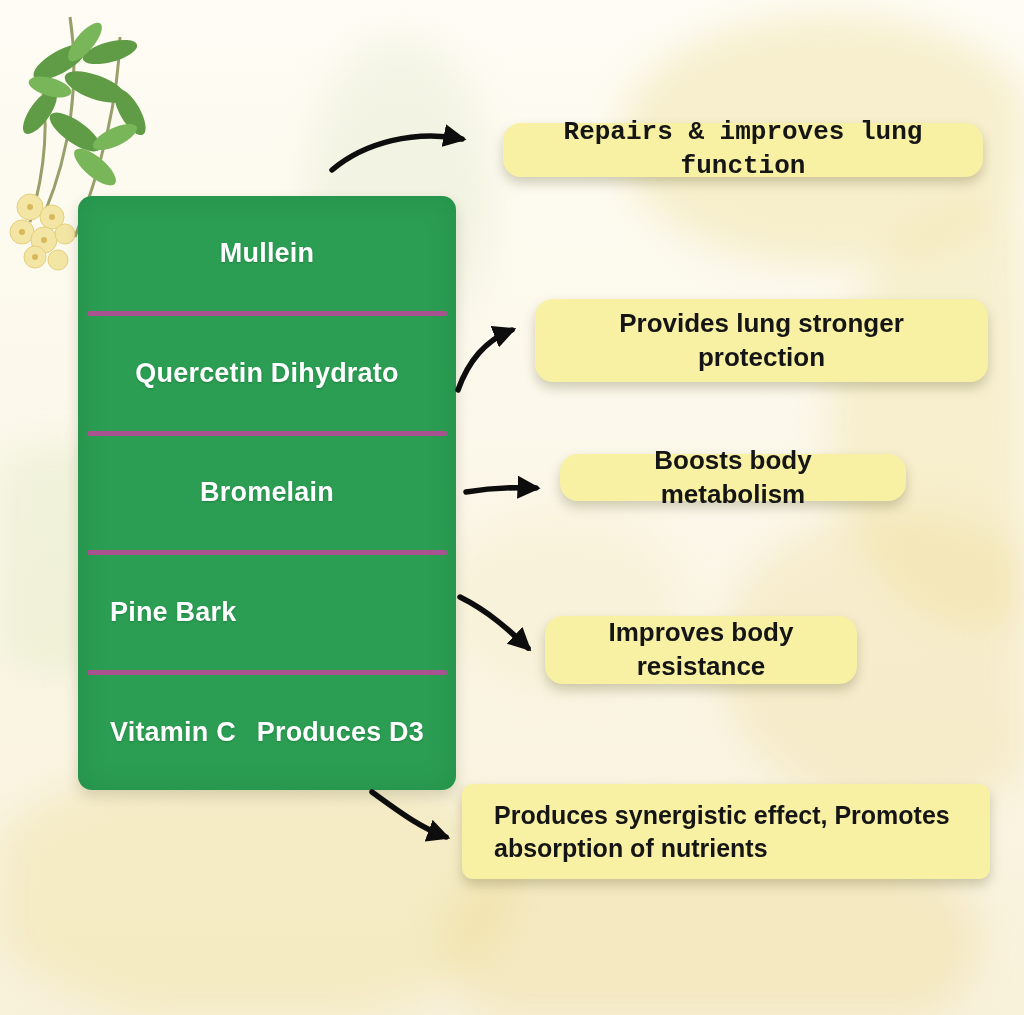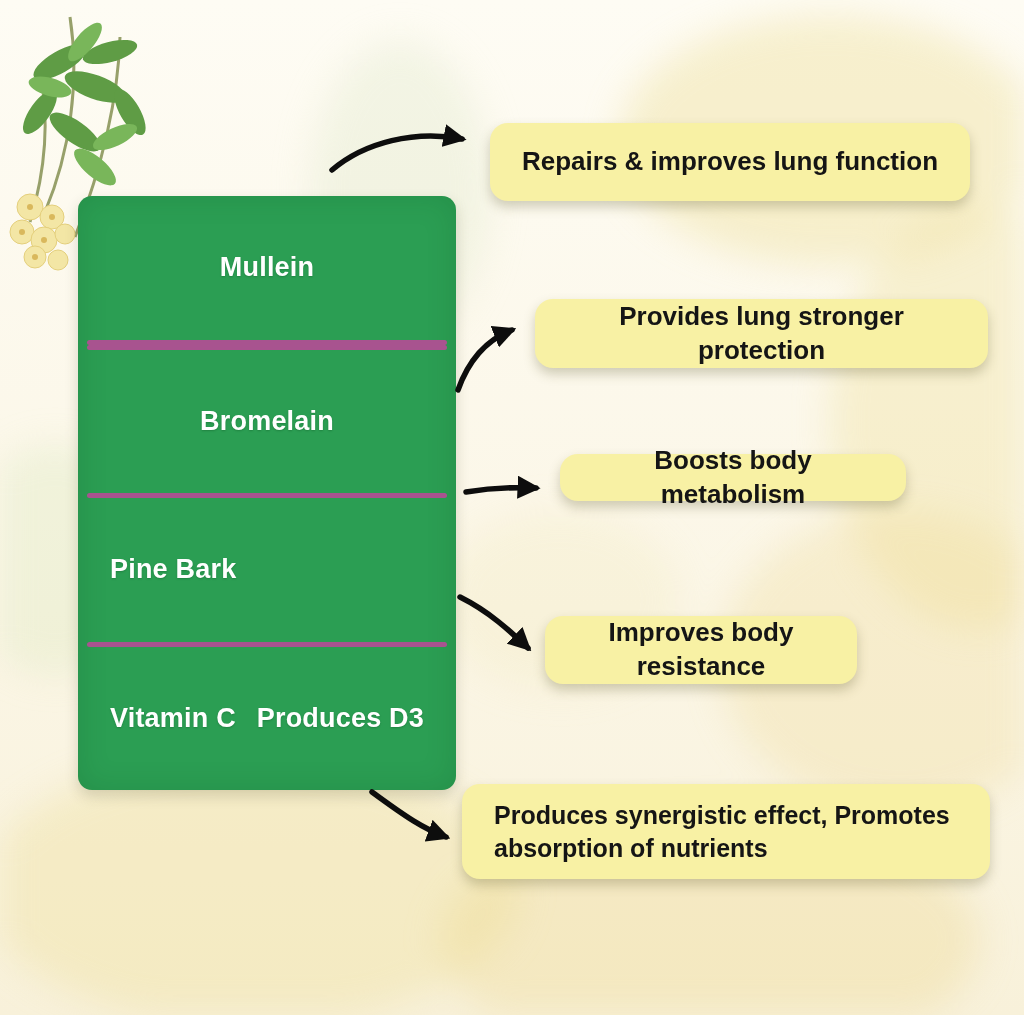--- a/index.html
+++ b/index.html
@@ -80,25 +80,25 @@
     box-sizing: border-box;
     box-shadow: 0 6px 12px rgba(90,85,40,0.28);
     line-height: 1.3;
   }
   .benefit.left-align {
     justify-content: flex-start;
     text-align: left;
     font-size: 25px;
     padding: 0 32px;
   }
-  .b1 { left: 490px; top: 123px; width: 480px; height: 78px; }
-  .b2 { left: 535px; top: 299px; width: 453px; height: 69px; }
+  .b1 { left: 503px; top: 123px; width: 480px; height: 54px; font-family: Liberation Mono, monospace; }
+  .b2 { left: 535px; top: 299px; width: 453px; height: 83px; }
   .b3 { left: 560px; top: 454px; width: 346px; height: 47px; }
   .b4 { left: 545px; top: 616px; width: 312px; height: 68px; }
-  .b5 { left: 462px; top: 784px; width: 528px; height: 95px; }
+  .b5 { left: 462px; top: 784px; width: 528px; height: 95px; border-radius: 11px; }
   
   .arrows {
     position: absolute;
     inset: 0;
     pointer-events: none;
   }
 </style>
 </head>
 <body>
 
@@ -151,20 +151,23 @@
         <circle cx="44" cy="228" r="3"></circle>
       <circle cx="35" cy="245" r="3"></circle>
     </g>
   </svg>
 
   <div class="panel">
     <div class="row">
       <span>Mullein</span>
     </div>
     <div class="divider"></div>
+    <div class="row">
+      <span>Quercetin Dihydrato</span>
+    </div>
     <div class="divider"></div>
     <div class="row">
       <span>Bromelain</span>
     </div>
     <div class="divider"></div>
     <div class="row split">
       <span>Pine Bark</span>
     </div>
     <div class="divider"></div>
     <div class="row split">

